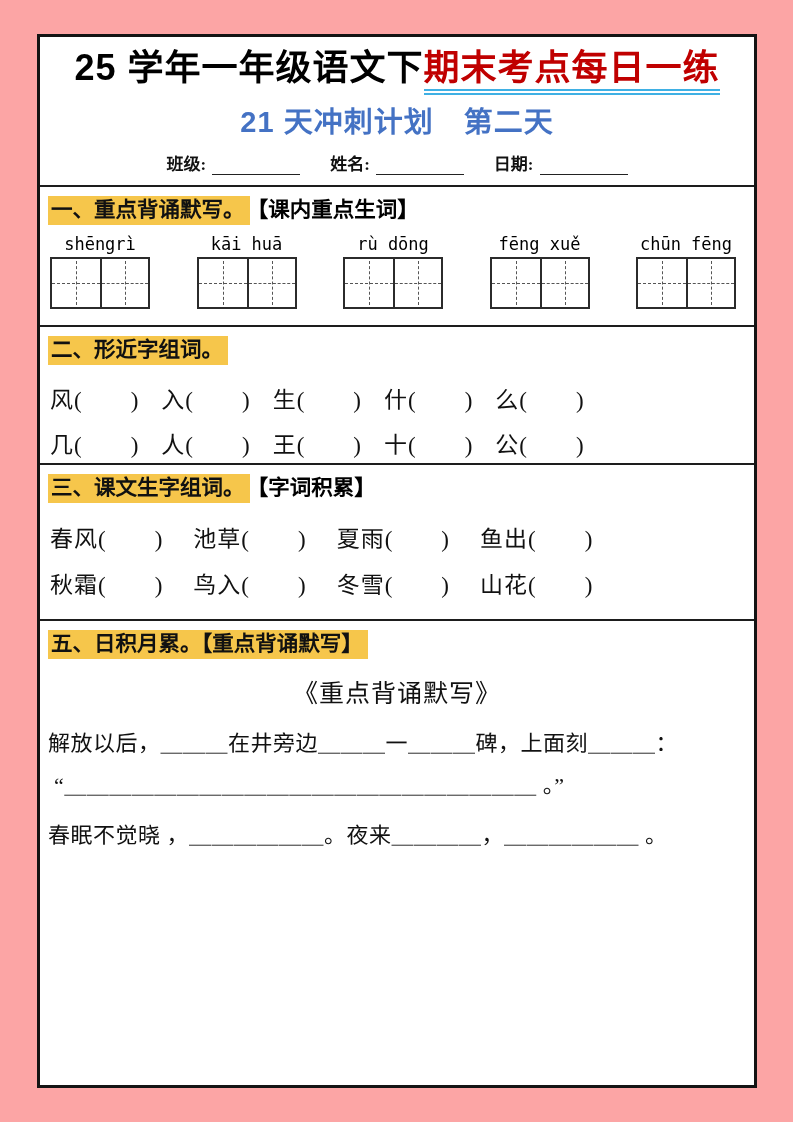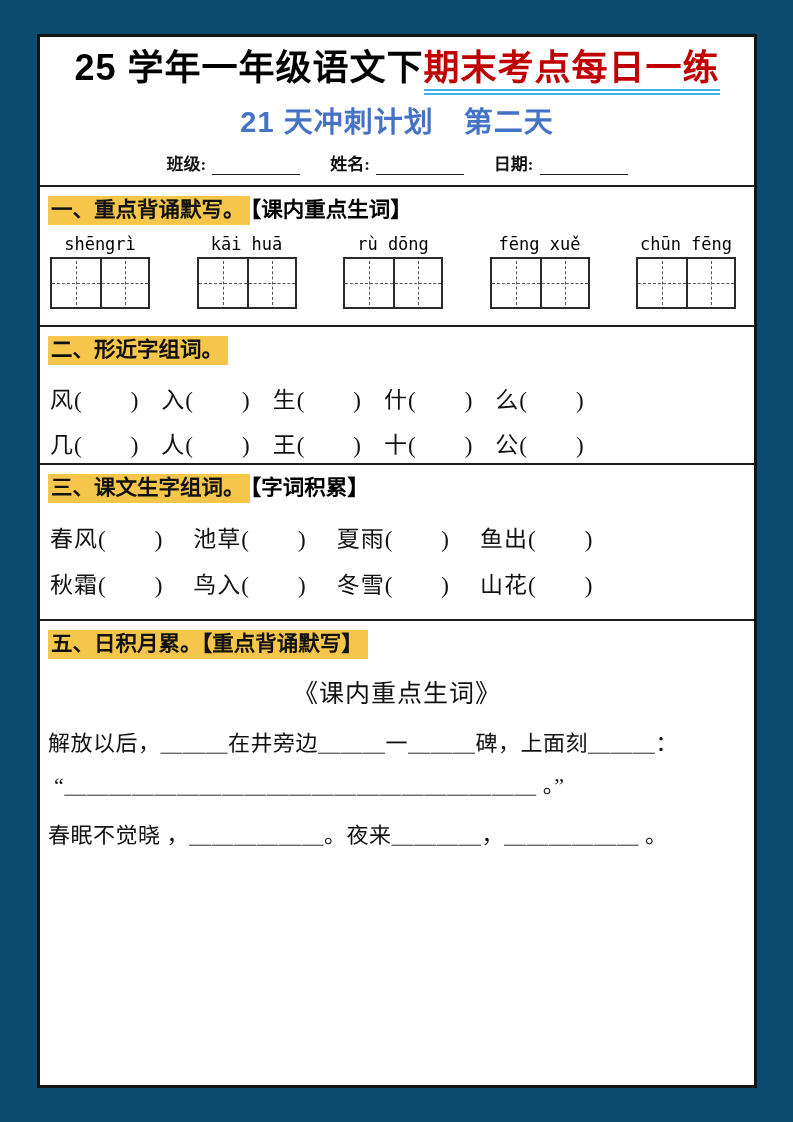--- a/index.html
+++ b/index.html
@@ -1,20 +1,20 @@
 <!DOCTYPE html>
 <html lang="zh-CN"><head>
 <meta charset="utf-8">
 <style>
   * { margin:0; padding:0; box-sizing:border-box; }
   html,body { background:#fff; }
   .page {
     position:relative;
     width:793px; height:1122px;
-    background:#0c4a6e;
+    background:#fca5a5;
     font-family:"Liberation Serif", serif;
     color:#111;
     overflow:hidden;
   }
   .frame {
     position:absolute;
     left:37px; top:34px;
     width:720px; height:1054px;
     border:3px solid #141414;
     display:flex; flex-direction:column;
@@ -53,21 +53,21 @@
     border-bottom:1.5px solid #222; margin-left:6px;
   }
 
   
   .heading {
     padding:9px 8px 2px 8px;
     font-family:"Liberation Sans", sans-serif;
     font-weight:900; font-size:21.5px; line-height:1.35;
   }
   .hl { background:#f6c64b; padding:2px 5px 3px 3px; }
-  .note { color:#000; padding-left:1px; }
+  .note { color:#000; padding-left:8px; }
 
   
   .s1 { height:140px; }
   .pinyin-row {
     display:flex; justify-content:space-between;
     padding:6px 18px 0 10px;
   }
   .pgroup { text-align:center; }
   .plabel {
     font-family:"DejaVu Sans Mono", monospace;
@@ -231,20 +231,20 @@
         <span class="witem">冬雪(　　)</span>
         <span class="witem">山花(　　)</span>
       </div>
     </section>
 
 
     <section class="s5">
       <div class="heading">
         <span class="hl">五、日积月累。【重点背诵默写】</span>
       </div>
-      <div class="poem-title">《课内重点生词》</div>
+      <div class="poem-title">《重点背诵默写》</div>
       <div class="poem-line">解放以后，＿＿＿在井旁边＿＿＿一＿＿＿碑，上面刻＿＿＿：</div>
       <div class="poem-line quote">“＿＿＿＿＿＿＿＿＿＿＿＿＿＿＿＿＿＿＿＿＿ 。”</div>
       <div class="poem-line last">春眠不觉晓 ，＿＿＿＿＿＿。夜来＿＿＿＿，＿＿＿＿＿＿ 。</div>
     </section>
 
   </div>
 </div>
 
 </body></html>

